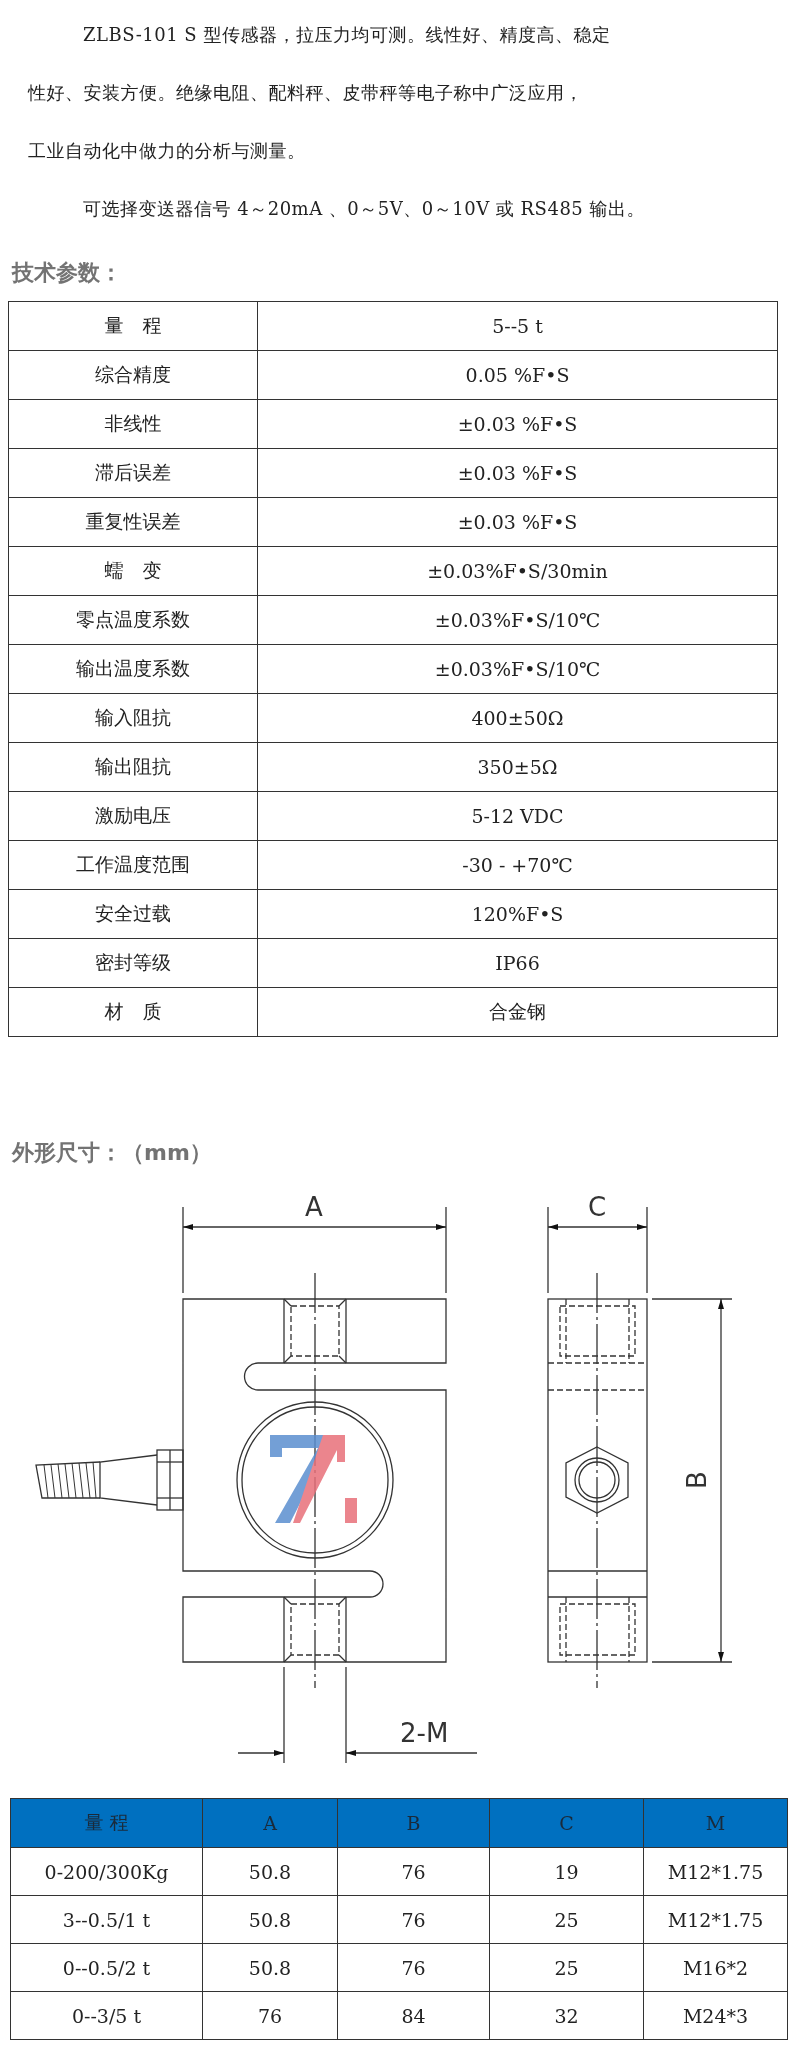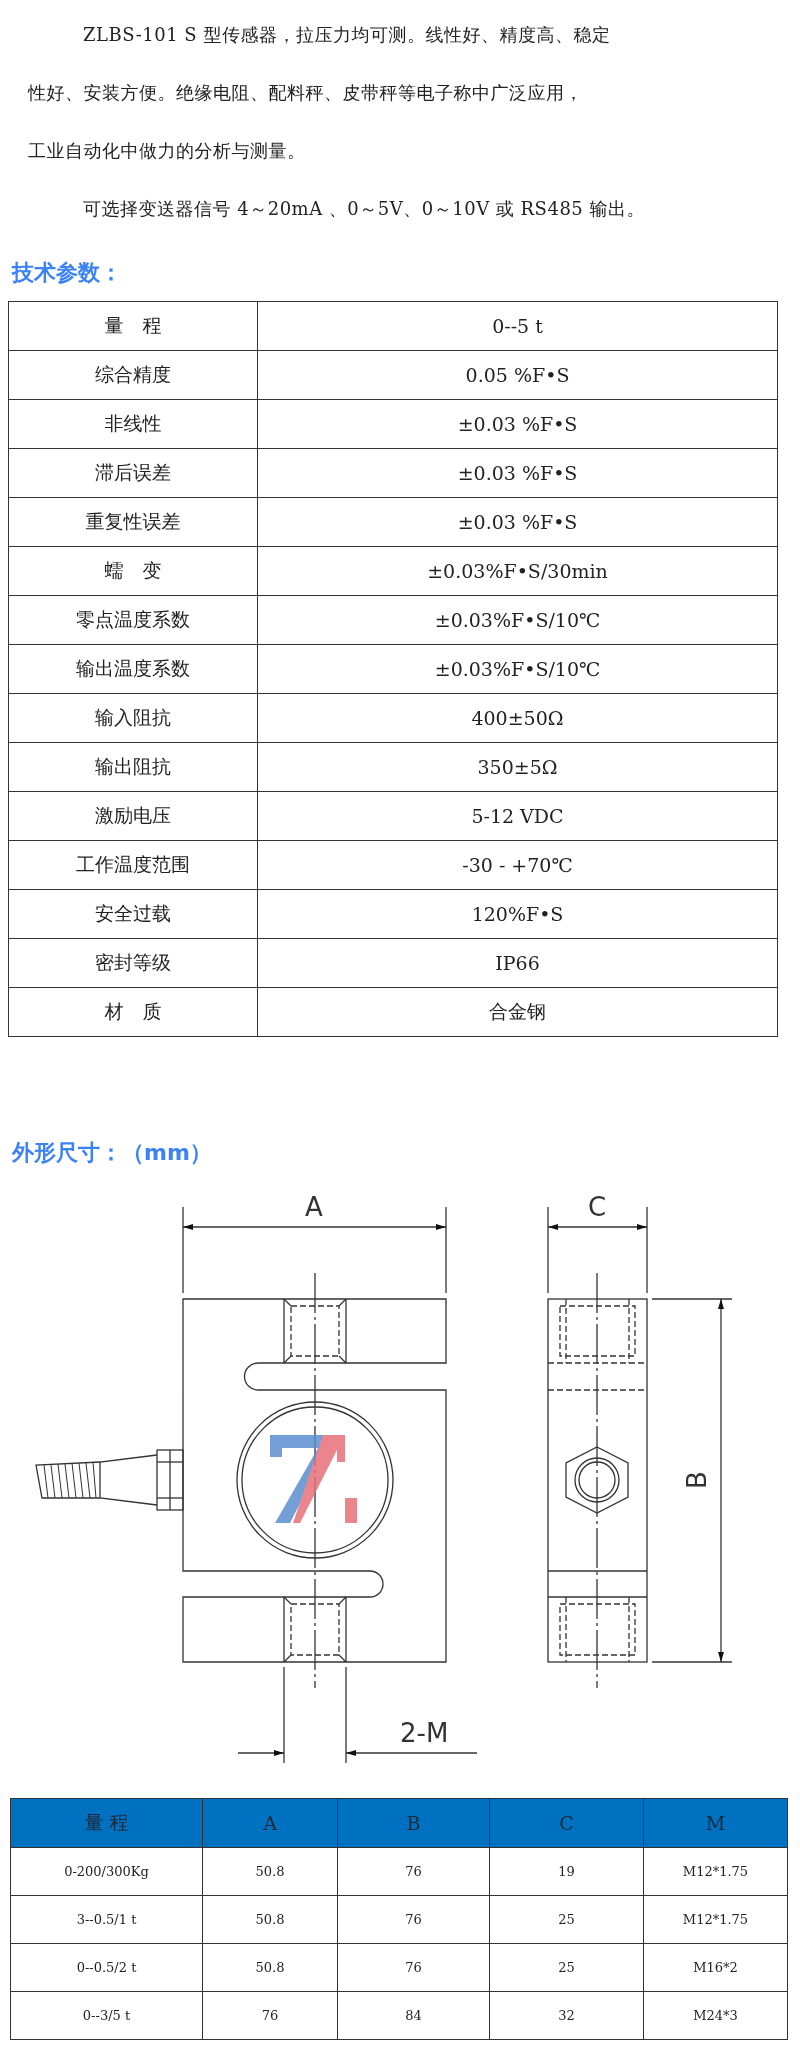--- a/index.html
+++ b/index.html
@@ -1,48 +1,48 @@
 <!DOCTYPE html>
 <html><head>
 <meta charset="utf-8">
 <style>
   html, body { margin: 0; padding: 0; background: #ffffff; }
   body { width: 800px; height: 2062px; position: relative; overflow: hidden;
          font-family: "DejaVu Serif", "Liberation Serif", serif; color: #222; }
   .para { position: absolute; left: 28px; width: 770px; font-size: 18px; line-height: 58px; letter-spacing: 0.5px; }
   .para .indent { padding-left: 55px; }
   .heading { position: absolute; left: 12px; font-size: 22px; font-weight: bold;
-             font-family: "DejaVu Sans", "Liberation Sans", sans-serif; color: #3b82f6; }
+             font-family: "DejaVu Sans", "Liberation Sans", sans-serif; color: #737373; }
   table { border-collapse: collapse; position: absolute; }
   .spec { left: 8px; top: 301px; width: 770px; }
   .spec td { border: 1.5px solid #333; height: 48px; text-align: center; font-size: 19px; padding: 0; }
   .spec td.k { width: 248px; }
   .dims { left: 10px; top: 1798px; width: 778px; }
   .dims th { background: #0070C0; color: #1a2a3a; font-weight: normal; height: 46px; border: 1.5px solid #333; font-size: 19px; }
-  .dims td { border: 1.5px solid #333; height: 45px; text-align: center; font-size: 13px; }
+  .dims td { border: 1.5px solid #333; height: 45px; text-align: center; font-size: 19px; }
   svg.drawing { position: absolute; left: 0; top: 1180px; }
   .lbl { font-family: "DejaVu Sans", "Liberation Sans", sans-serif; font-size: 26px; fill: #333; }
 </style>
 </head>
 <body>
 
 <div class="para" style="top:6px;">
   <div class="indent">ZLBS-101 S 型传感器，拉压力均可测。线性好、精度高、稳定</div>
   <div>性好、安装方便。绝缘电阻、配料秤、皮带秤等电子称中广泛应用，</div>
   <div>工业自动化中做力的分析与测量。</div>
   <div class="indent">可选择变送器信号 4～20mA 、0～5V、0～10V 或 RS485 输出。</div>
 </div>
 
 <div class="heading" style="top:258px;">技术参数：</div>
 
 <table class="spec">
   <tbody>
     <tr>
         <td class="k">量　程</td>
-        <td>0--5 t</td>
+        <td>5--5 t</td>
       </tr>
     <tr>
         <td class="k">综合精度</td>
         <td>0.05 %F•S</td>
       </tr>
     <tr>
         <td class="k">非线性</td>
         <td>±0.03 %F•S</td>
       </tr>
     <tr>

